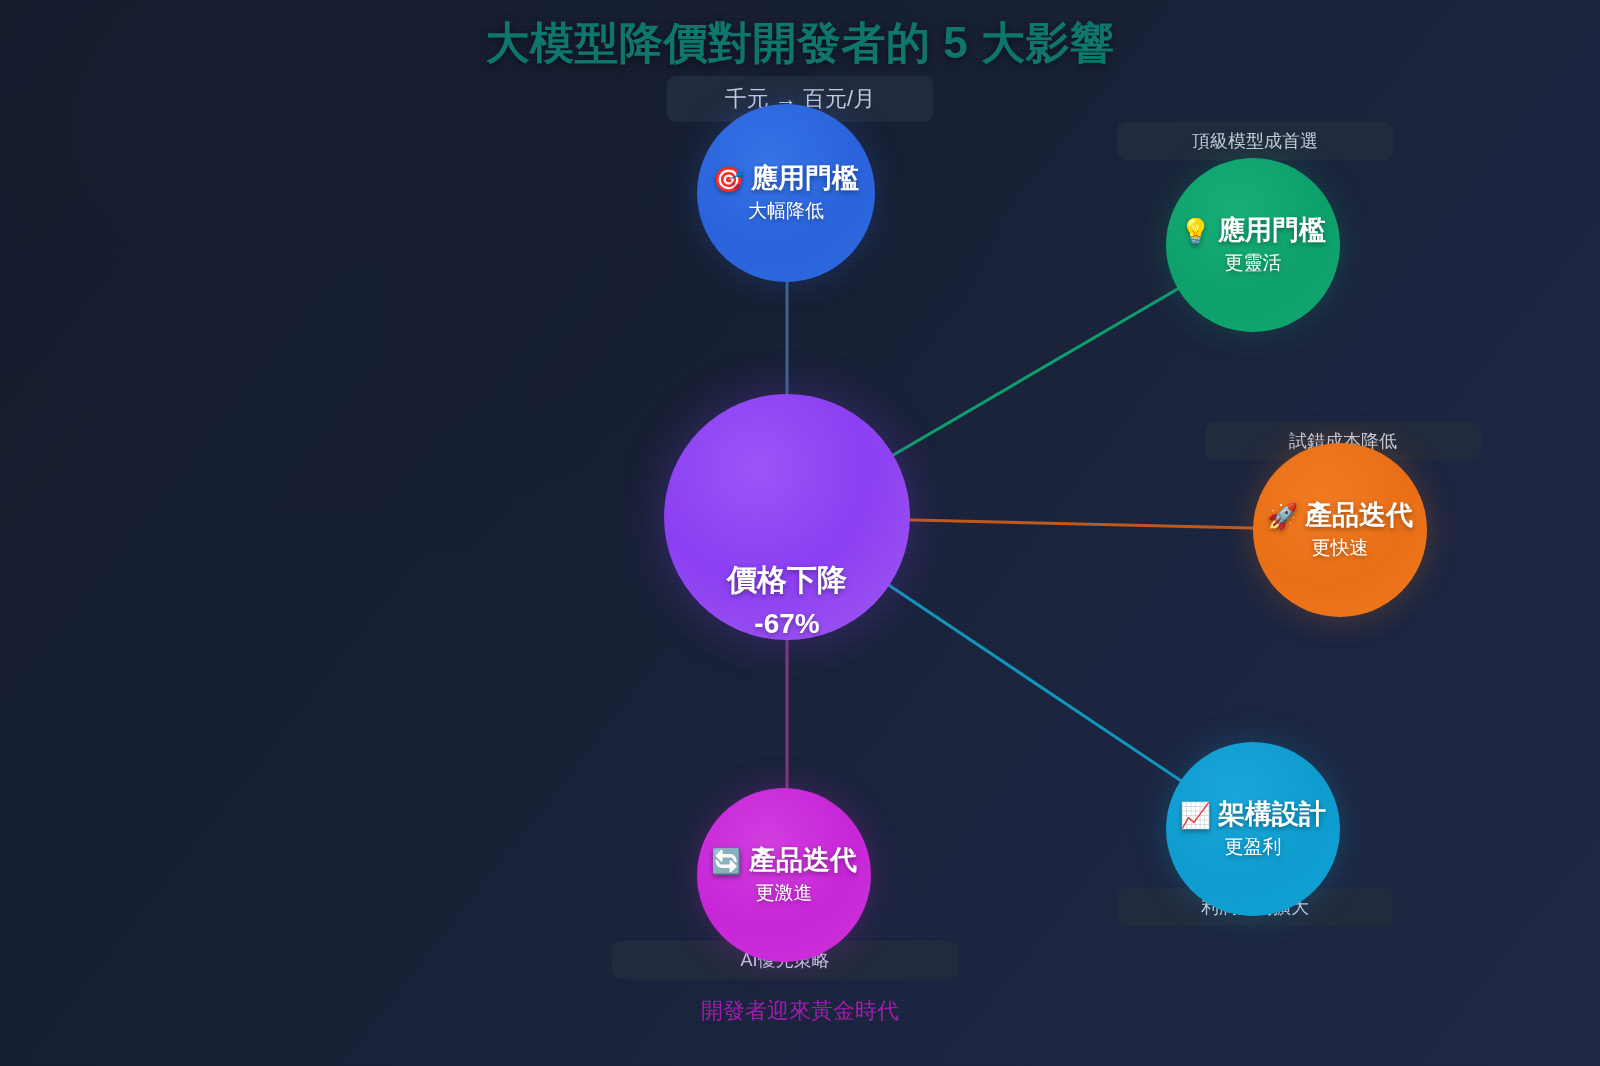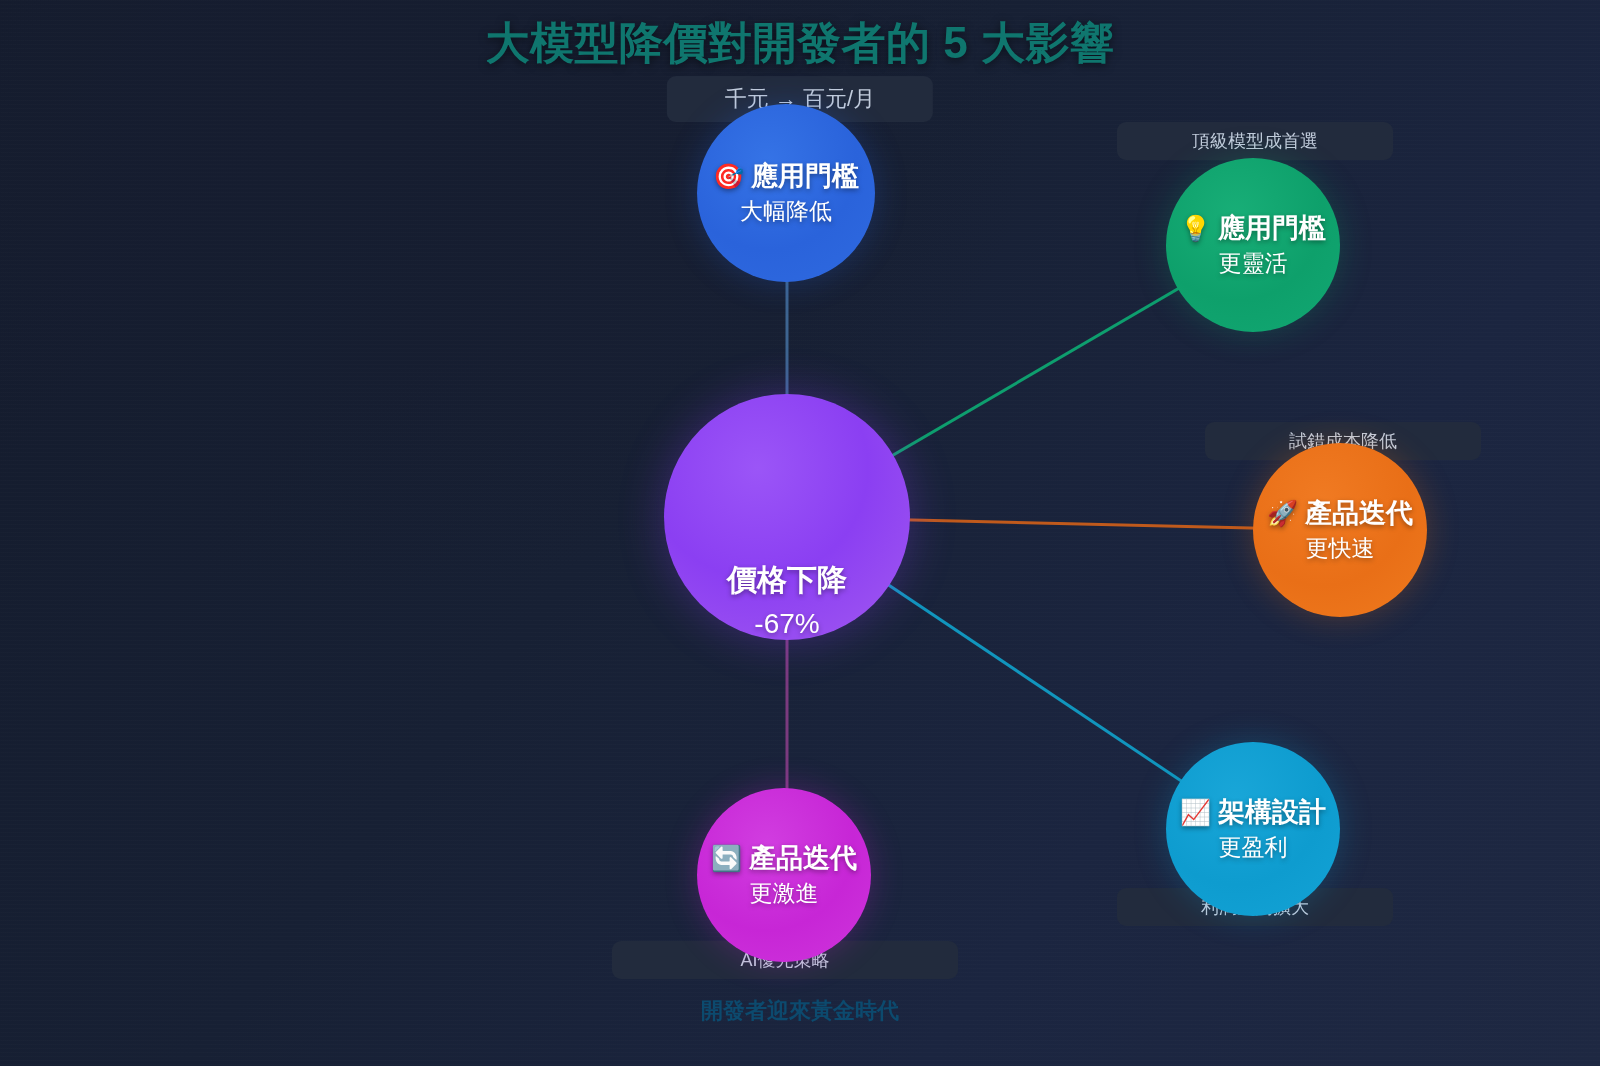--- a/index.html
+++ b/index.html
@@ -75,38 +75,38 @@
     font-size:27px;
     font-weight:bold;
     color:#ffffff;
     text-shadow:0 2px 5px rgba(0,0,0,0.38);
     white-space:nowrap;
     display:flex;
     align-items:center;
     gap:7px;
   }
   .node .sub {
-    font-size:23px;
+    font-size:19px;
     color:#ffffff;
     text-shadow:0 2px 5px rgba(0,0,0,0.34);
     margin-top:5px;
     white-space:nowrap;
   }
   .node .emoji { font-size:25px; line-height:1; }
 
   
   #node-center {
     width:246px; height:246px;
     left:664px; top:394px;
     background:radial-gradient(circle at 38% 30%, #9b55f7 0%, #8b3ff2 48%, #a259f0 100%);
     box-shadow:0 0 46px rgba(139,63,242,0.30);
     justify-content:flex-end;
   }
   #node-center .headline { font-size:30px; }
-  #node-center .sub { font-size:28px; font-weight:normal; margin-top:10px; }
+  #node-center .sub { font-size:28px; font-weight:bold; margin-top:10px; }
 
   
   #node-threshold {
     width:178px; height:178px;
     left:697px; top:104px;
     background:radial-gradient(circle at 40% 32%, #3573e6 0%, #2a63db 55%, #2f6ae0 100%);
     box-shadow:0 0 32px rgba(42,99,219,0.26);
   }
   #node-tech {
     width:174px; height:174px;
@@ -149,22 +149,22 @@
   #caption-product  { left:1205px; top:422px;  width:276px; }
   #caption-business { left:1117px; top:888px;  width:276px; }
   #caption-arch     { left:612px;  top:941px;  width:346px; }
 
   
   .footer {
     position:absolute;
     left:0; top:996px; width:100%;
     text-align:center;
     font-size:22px;
-    font-weight:bold;
-    color:#0c4a6e;
+    font-weight:normal;
+    color:#a21caf;
     z-index:3;
     white-space:nowrap;
   }
 </style>
 </head>
 <body>
 
 <div id="stage">
 
   <div class="title">大模型降價對開發者的 5 大影響</div>

